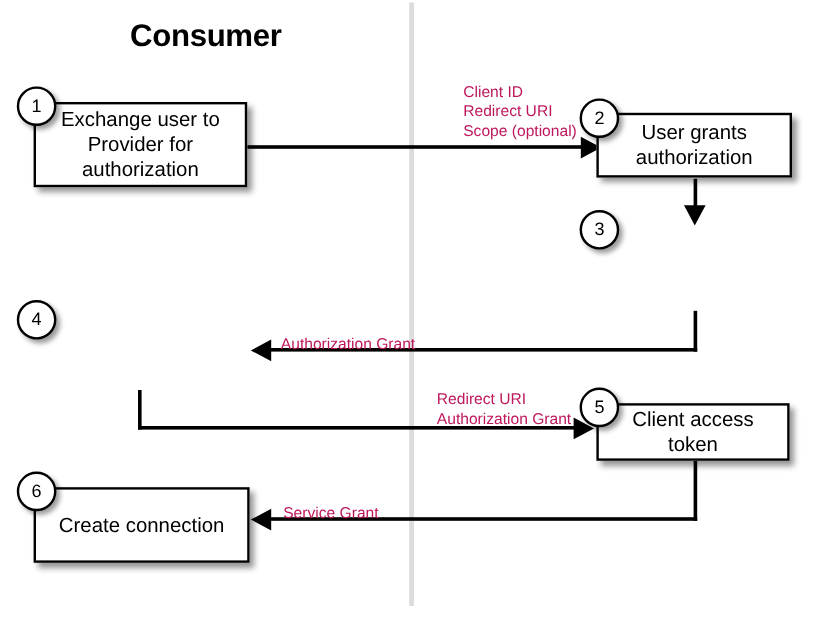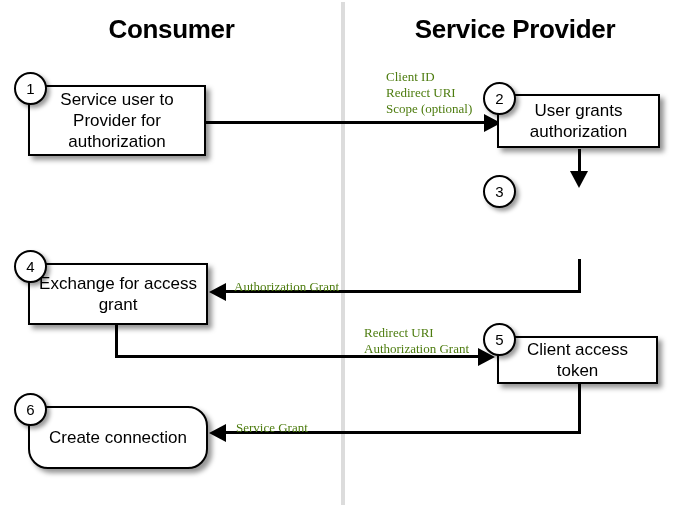--- a/index.html
+++ b/index.html
@@ -108,73 +108,67 @@
     border-left: 9px solid transparent;
     border-right: 9px solid transparent;
     border-top: 17px solid #000000;
   }
 
   
   .edge-label {
     position: absolute;
     font-size: 13px;
     line-height: 16px;
-    color: #4d7c0f;
+    color: #be185d;
     white-space: pre-line;
     z-index: 4;
-    font-family: Liberation Serif, serif;
   }
 </style>
 </head>
 <body>
 
 <div id="canvas">
 
   <div class="col-title" id="title-consumer">Consumer</div>
-  <div class="col-title" id="title-provider">Service Provider</div>
 
   <div id="divider"></div>
 
   <div class="node" id="node-1" style="left:28px; top:85px; width:178px; height:71px;">
-    <span class="node-label">Service user to
+    <span class="node-label">Exchange user to
 Provider for
 authorization</span>
   </div>
   <div class="badge" style="left:14px; top:72px;">
     <span>1</span>
   </div>
 
   <div class="node" id="node-2" style="left:497px; top:94px; width:163px; height:54px;">
     <span class="node-label">User grants
 authorization</span>
   </div>
   <div class="badge" style="left:483px; top:82px;">
     <span>2</span>
   </div>
 
   <div class="badge" style="left:483px; top:175px;">
     <span>3</span>
   </div>
 
-  <div class="node" id="node-4" style="left:28px; top:263px; width:180px; height:62px;">
-    <span class="node-label">Exchange for access
-grant</span>
-  </div>
   <div class="badge" style="left:14px; top:250px;">
     <span>4</span>
   </div>
 
   <div class="node" id="node-5" style="left:497px; top:336px; width:161px; height:48px;">
     <span class="node-label">Client access token</span>
   </div>
   <div class="badge" style="left:483px; top:323px;">
     <span>5</span>
   </div>
 
-  <div class="node" id="node-6" style="left:28px; top:406px; width:180px; height:63px;border-radius:20px;">
+  <div class="node" id="node-6" style="left:28px; top:406px; width:180px; height:63px;">
     <span class="node-label">Create connection</span>
   </div>
   <div class="badge" style="left:14px; top:393px;">
     <span>6</span>
   </div>
 
   <div class="edge edge-h" style="left:206px; top:121px; width:284px;"></div>
   <div class="arrow arrow-right" style="left:484px; top:114px;"></div>
   <div class="edge-label" style="left:386px; top:69px;">Client ID
 Redirect URI

